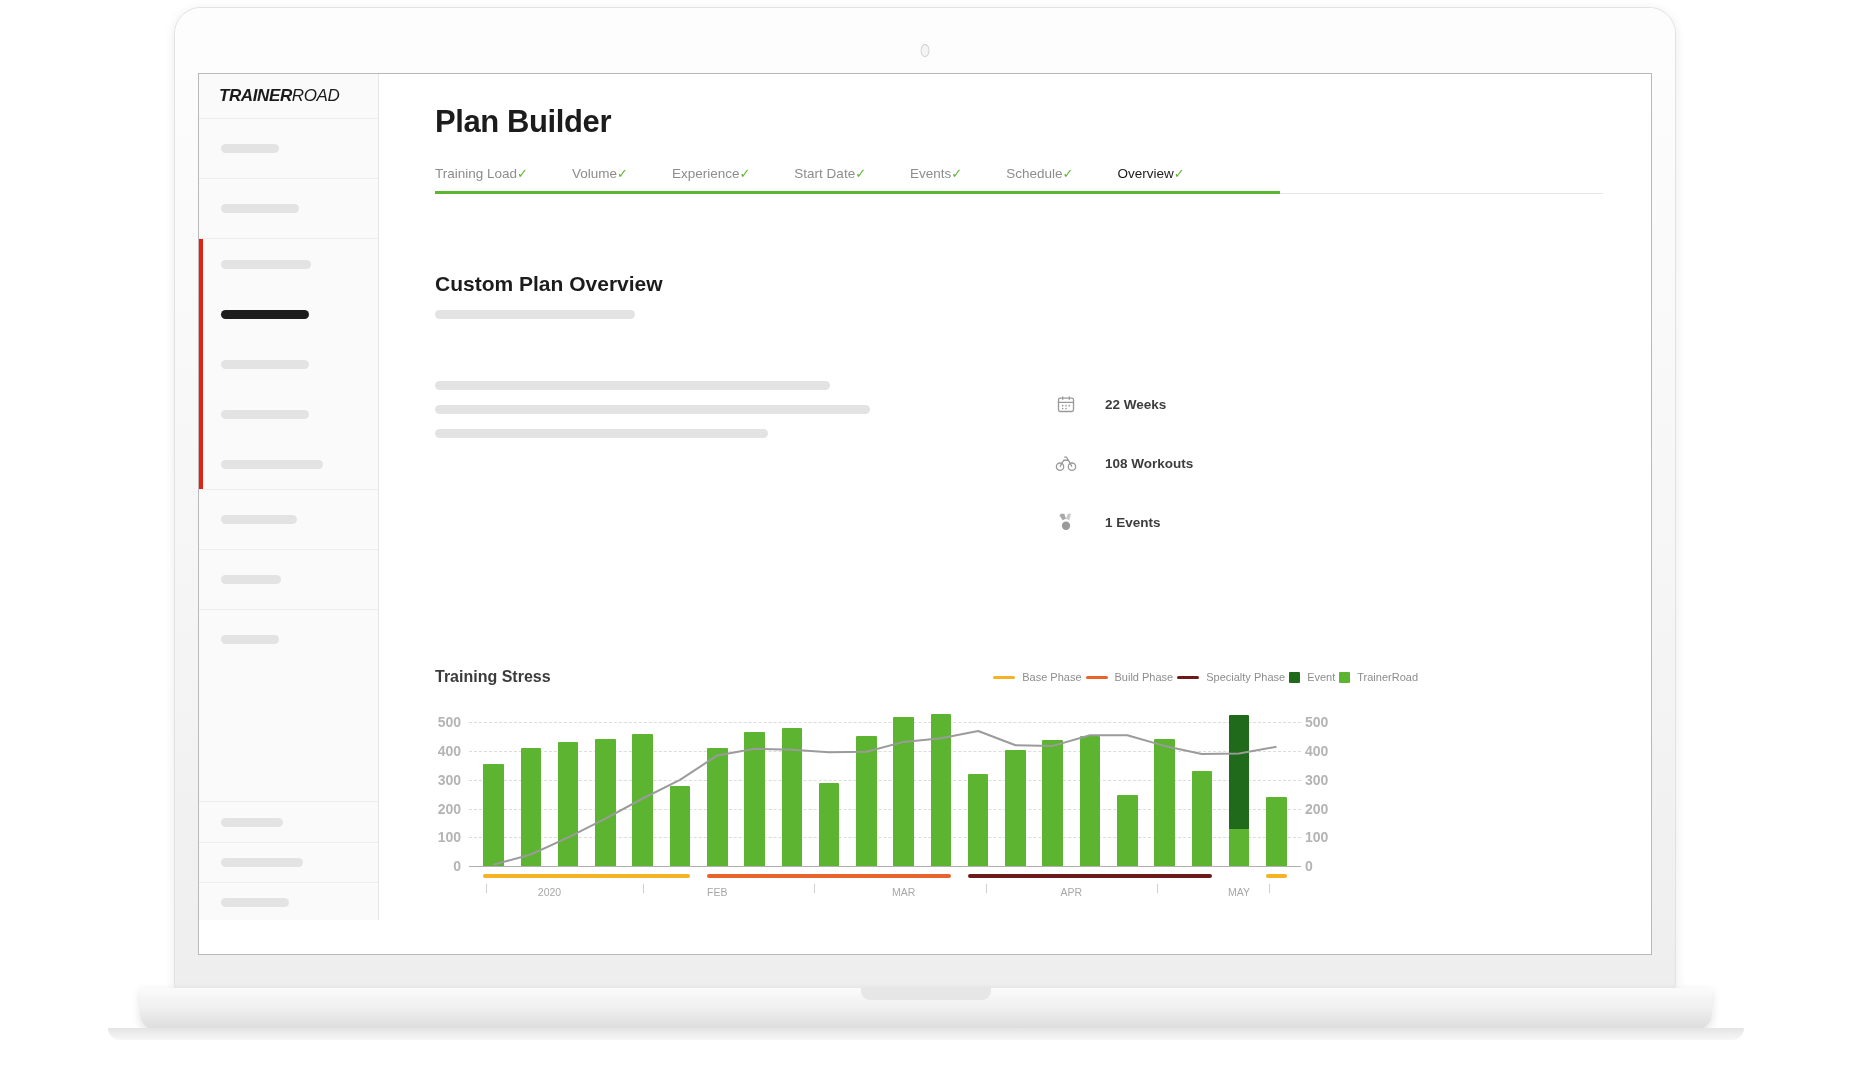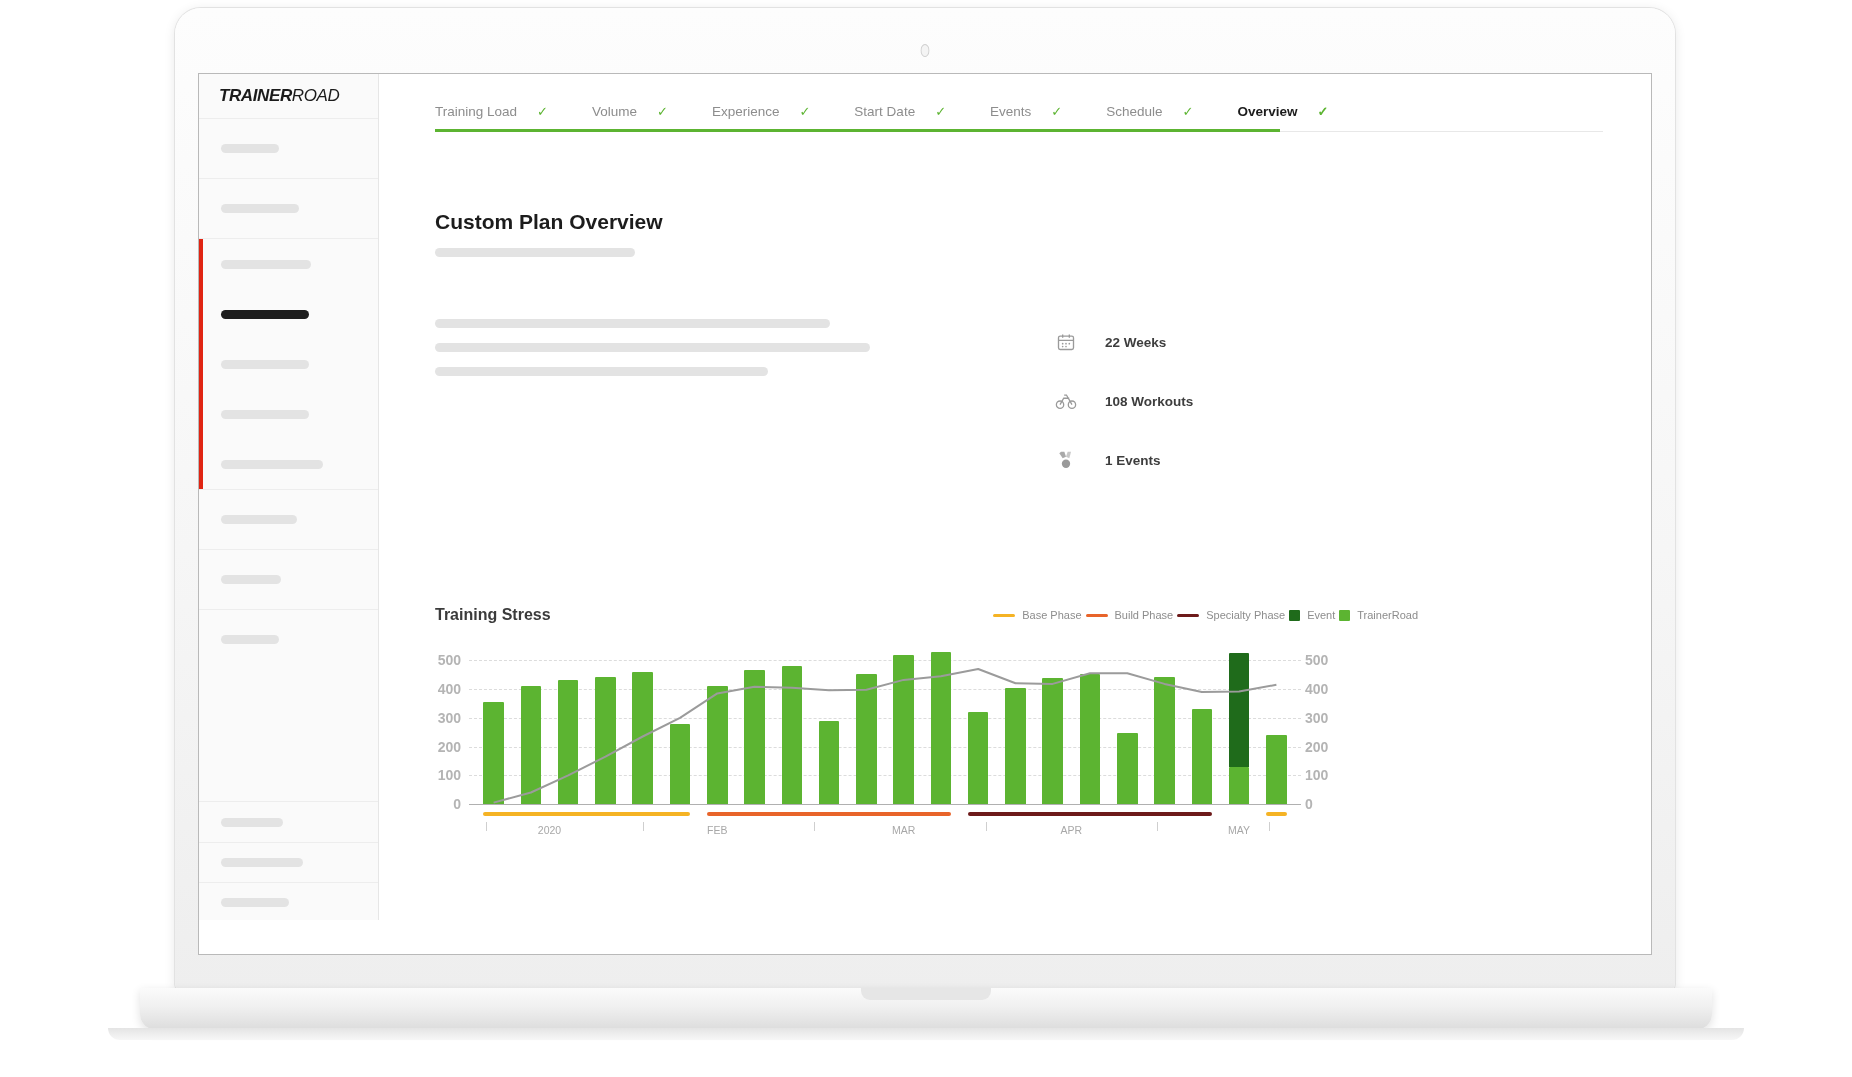--- a/index.html
+++ b/index.html
@@ -101,22 +101,22 @@
   
   .main { flex: 1; padding: 30px 48px 0 56px; position: relative; overflow: hidden; }
   .page-title {
     font-size: 31px; font-weight: 800; color: #1c1c1c; letter-spacing: -.4px;
     margin-bottom: 26px;
   }
   .steps {
     display: flex; align-items: center; gap: 44px;
     border-bottom: 1px solid #e8e8e8; padding-bottom: 12px; position: relative;
   }
-  .step { font-size: 13.5px; color: #8d8d8d; display: flex; align-items: center; gap: 20px; }
-  .step.active { color: #1c1c1c; font-weight: 700; }
+  .step { font-size: 13.5px; color: #8d8d8d; display: flex; align-items: center; gap: 0; }
+  .step.active { color: #1c1c1c; font-weight: 400; }
   .check { color: #5cb431; font-size: 13px; line-height: 1; }
   .steps-underline {
     position: absolute; left: 0; bottom: -1px; height: 3px; width: 845px;
     background: #5cb431;
   }
 
   .section-title {
     margin-top: 78px; font-size: 21px; font-weight: 800; color: #1c1c1c;
   }
   .sub-skel { margin-top: 14px; width: 200px; height: 9px; border-radius: 5px; background: #e3e3e3; }
@@ -236,20 +236,21 @@
                 </div>
                 <div class="nav-item">
                   <div class="skel" style="width: 68px;"></div>
                 </div>
               </div>
             </div>
         </div>
 
         <div class="main">
 
+          <div class="page-title">Plan Builder</div>
 
           <div class="steps" id="steps">
             <div class="steps-underline"></div>
           <div class="step">
                 <span>Training Load</span>
                 <span class="check">✓</span>
               </div>
               <div class="step">
                 <span>Volume</span>
                 <span class="check">✓</span>

